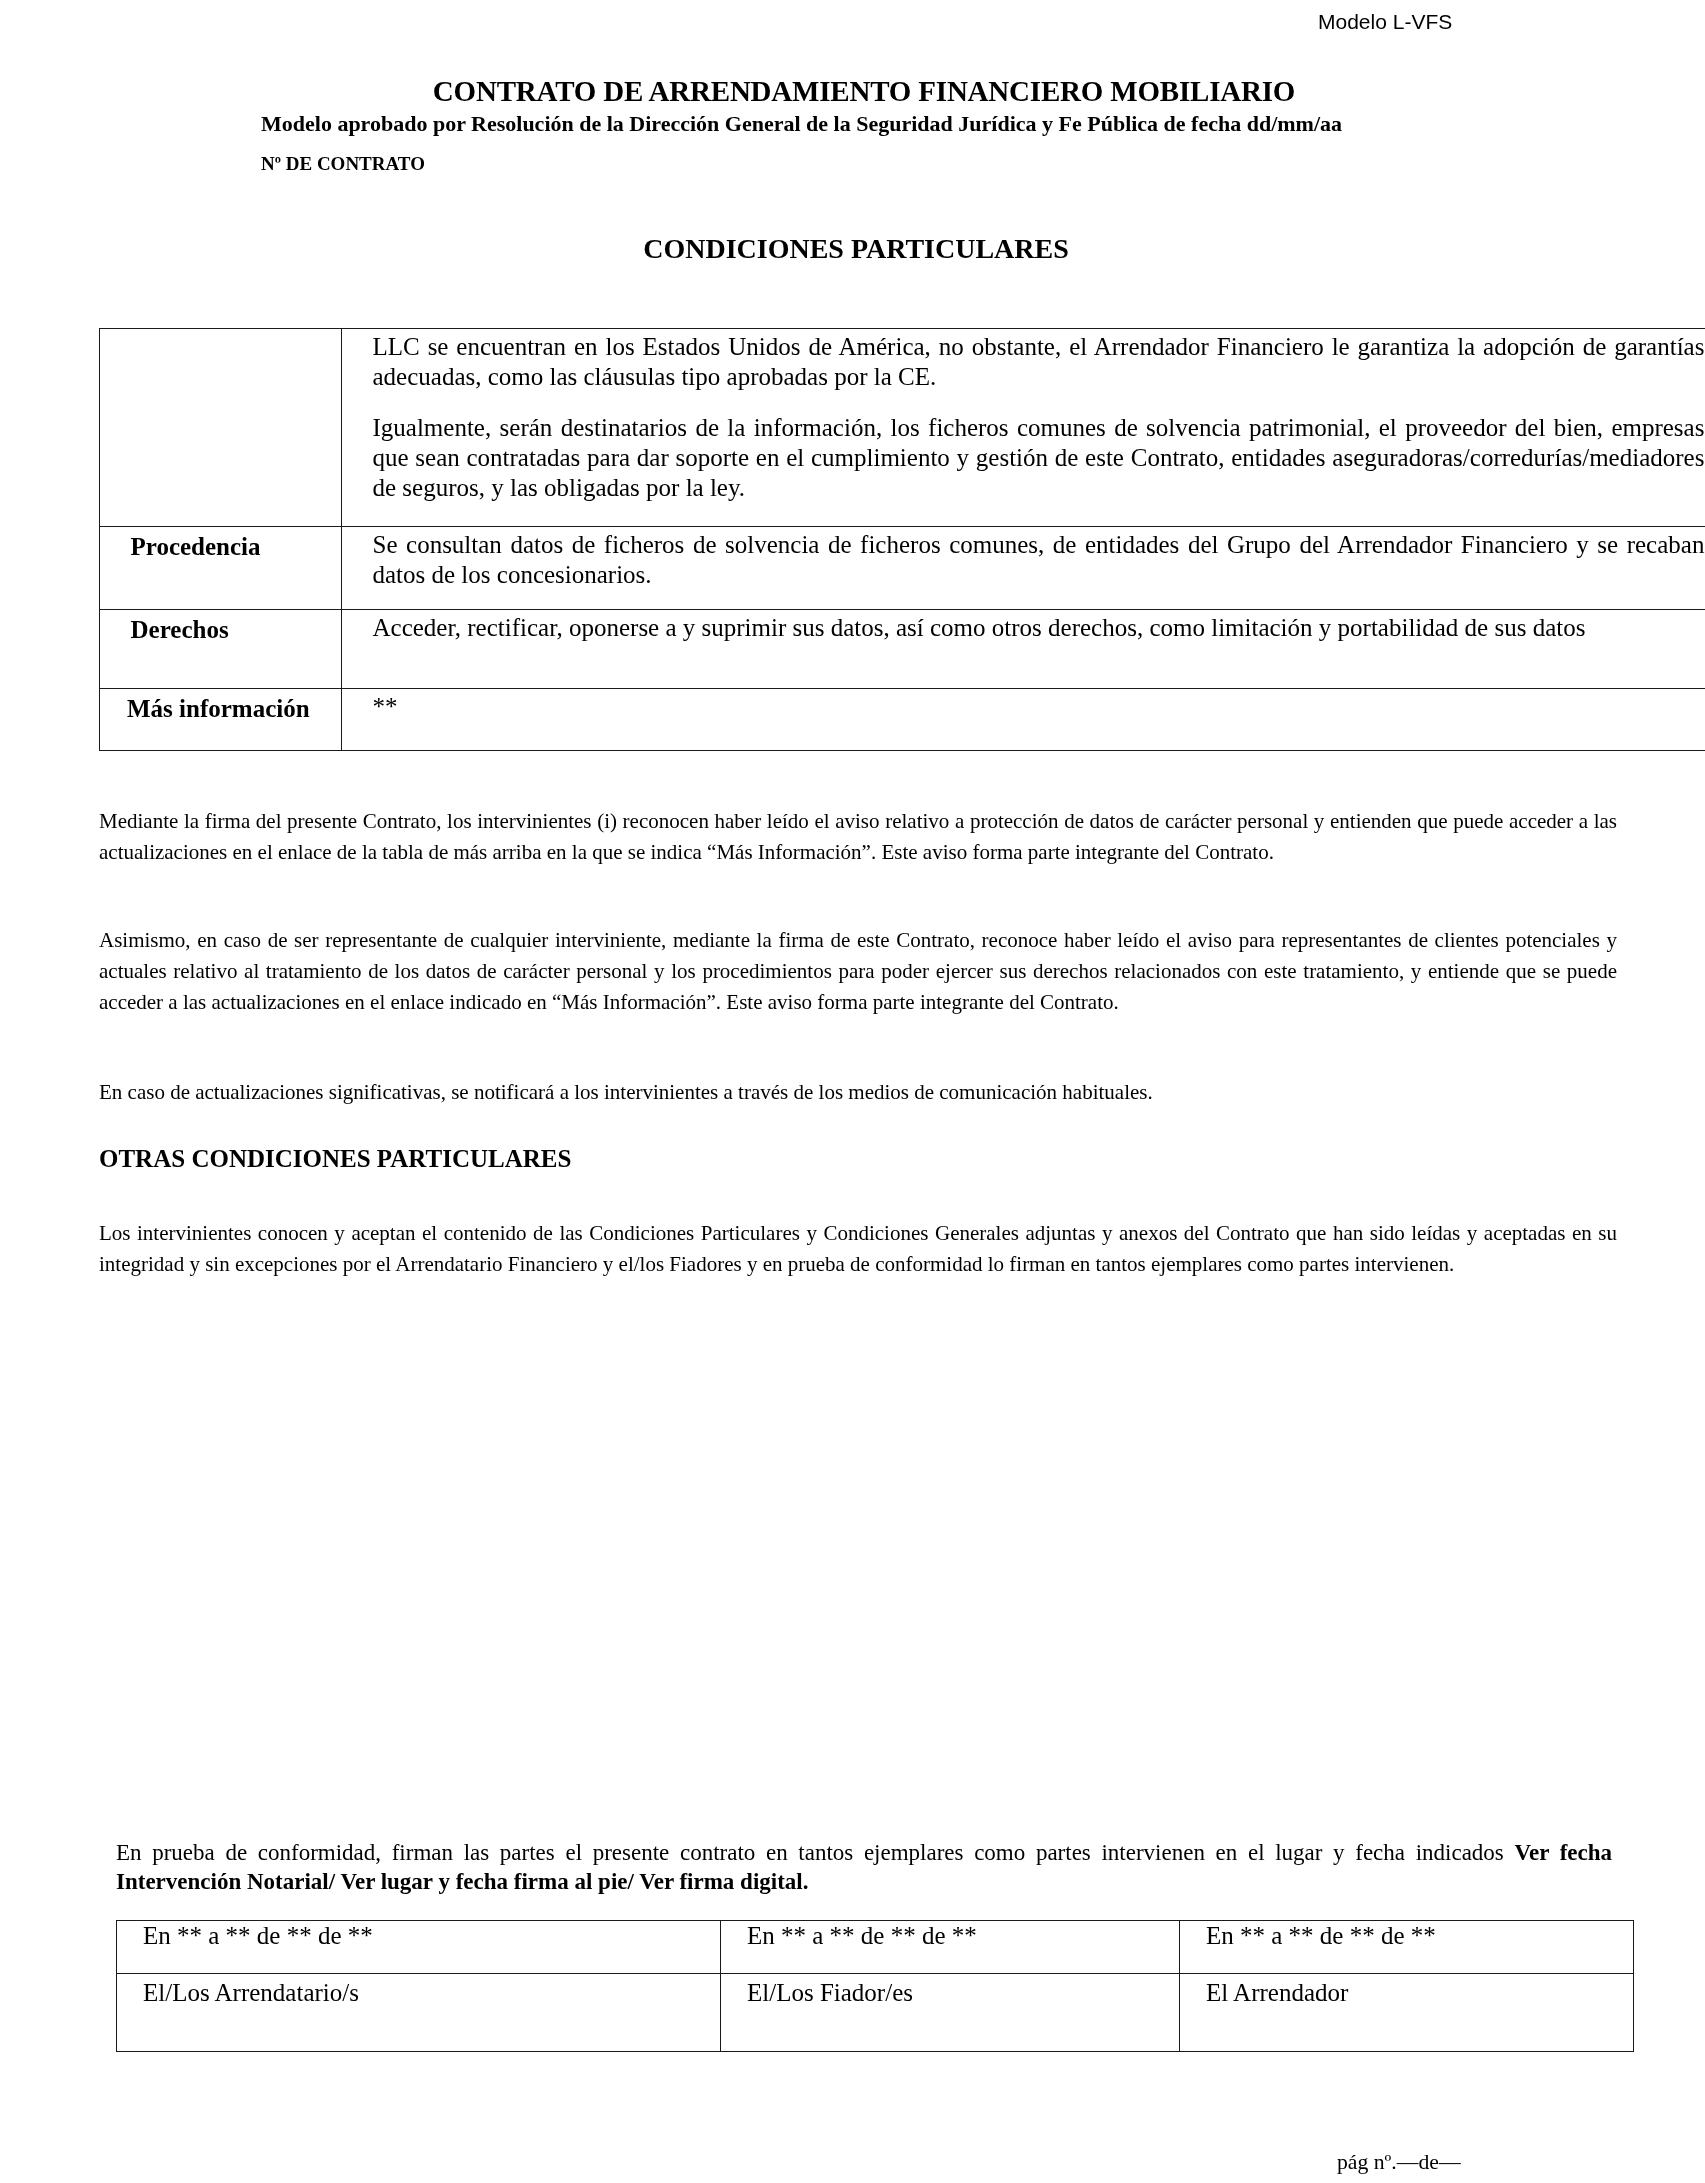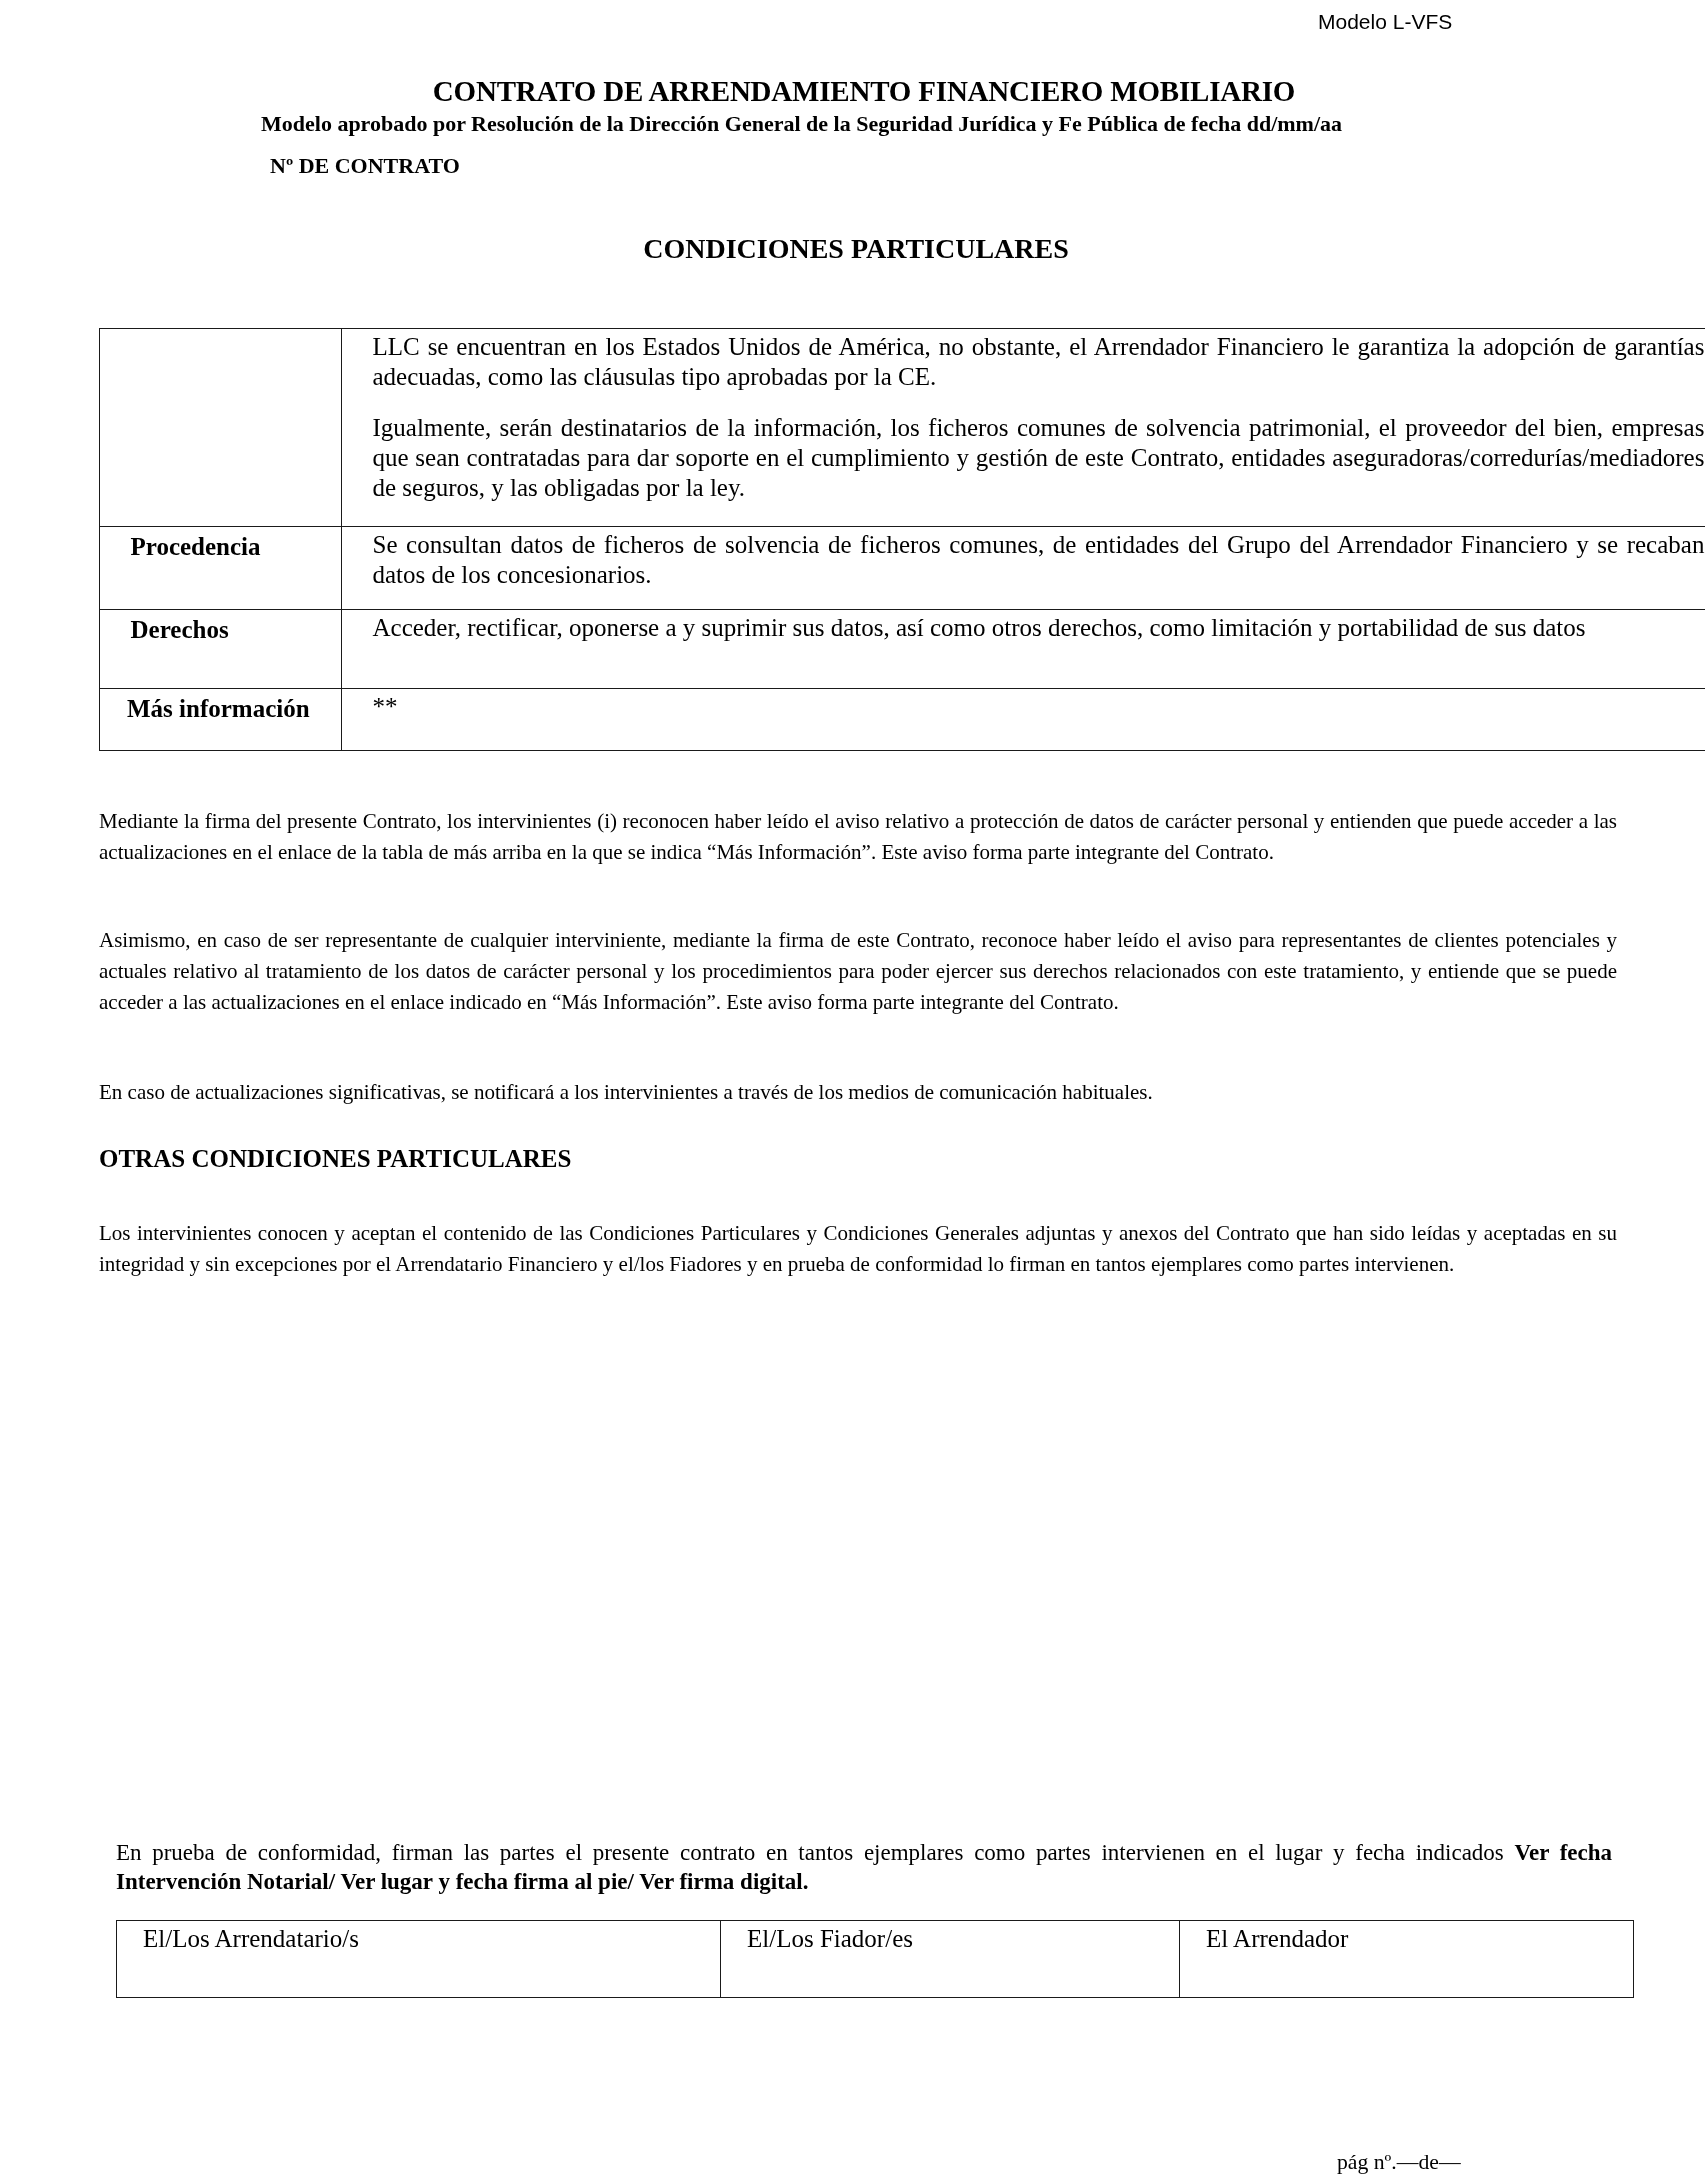--- a/index.html
+++ b/index.html
@@ -1,21 +1,21 @@
 <!DOCTYPE html>
 <html style="font-size:13px"><head>
 <meta charset="utf-8">
 <style>
   html, body { margin: 0; padding: 0; background: #ffffff; }
   body { width: 1705px; height: 2183px; position: relative; overflow: hidden; color: #000; font-family: "Liberation Serif", serif; }
   .abs { position: absolute; }
   .model-code { left: 1318px; top: 9.6px; font-family: "Liberation Sans", sans-serif; font-size: 21px; }
   .doc-title { left: 0; width: 1728px; top: 75px; text-align: center; font-weight: bold; font-size: 29px; letter-spacing: -0.2px; }
   .doc-subtitle { left: 261px; top: 111px; font-weight: bold; font-size: 22px; white-space: nowrap; }
-  .contract-no { left: 270px; top: 153px; font-weight: bold; font-size: 22px; }
+  .contract-no { left: 261px; top: 153px; font-weight: bold; font-size: 19px; }
   .section-title { left: 0; width: 1712px; top: 233px; text-align: center; font-weight: bold; font-size: 28px; }
 
   table.info { position: absolute; left: 99px; top: 328px; width: 1624px; border-collapse: collapse; font-size: 25px; line-height: 30px; padding-left: 16px; }
   table.info td { border: 1.6px solid #1a1a1a; vertical-align: top; }
   table.info td.label { width: 242px; padding: 4.8px 0 0 30.5px; font-weight: bold; box-sizing: border-box; }
   table.info td.label.tight { padding-left: 27px; }
   table.info td.val { padding: 3.2px 17.6px 0 30.5px; text-align: justify; }
   .val p { margin: 0; }
   .val p + p { margin-top: 21px; }
 
@@ -79,20 +79,29 @@
 <div class="abs body-par" style="top:925px">Asimismo, en caso de ser representante de cualquier interviniente, mediante la firma de este Contrato, reconoce haber leído el aviso para representantes de clientes potenciales y actuales relativo al tratamiento de los datos de carácter personal y los procedimientos para poder ejercer sus derechos relacionados con este tratamiento, y entiende que se puede acceder a las actualizaciones en el enlace indicado en “Más Información”. Este aviso forma parte integrante del Contrato.</div>
 <div class="abs body-par last-left" style="top:1077px">En caso de actualizaciones significativas, se notificará a los intervinientes a través de los medios de comunicación habituales.</div>
 
 <div class="abs sub-heading">OTRAS CONDICIONES PARTICULARES</div>
 <div class="abs body-par" style="top:1218px">Los intervinientes conocen y aceptan el contenido de las Condiciones Particulares y Condiciones Generales adjuntas y anexos del Contrato que han sido leídas y aceptadas en su integridad y sin excepciones por el Arrendatario Financiero y el/los Fiadores y en prueba de conformidad lo firman en tantos ejemplares como partes intervienen.</div>
 
 <div class="abs sig-intro"><span>En prueba de conformidad, firman las partes el presente contrato en tantos ejemplares como partes intervienen en el lugar y fecha indicados </span><b>Ver fecha Intervención Notarial/ Ver lugar y fecha firma al pie/ Ver firma digital.</b></div>
 
 <table class="sig">
   <tbody>
+      <tr class="r1">
+    <td class="c1"><span class="txt">En ** a ** de ** de **</span></td>
+    <td class="c2">
+          <span class="txt">En ** a ** de ** de **</span>
+        </td>
+    <td class="c3">
+          <span class="txt">En ** a ** de ** de **</span>
+        </td>
+  </tr>
   <tr class="r2">
     <td class="c1"><span>El/Los Arrendatario/s</span></td>
     <td class="c2"><span>El/Los Fiador/es</span></td>
     <td class="c3"><span>El Arrendador</span></td>
   </tr>
 </tbody>
   </table>
 
 <div class="abs page-no">pág nº.—de—</div>
 

